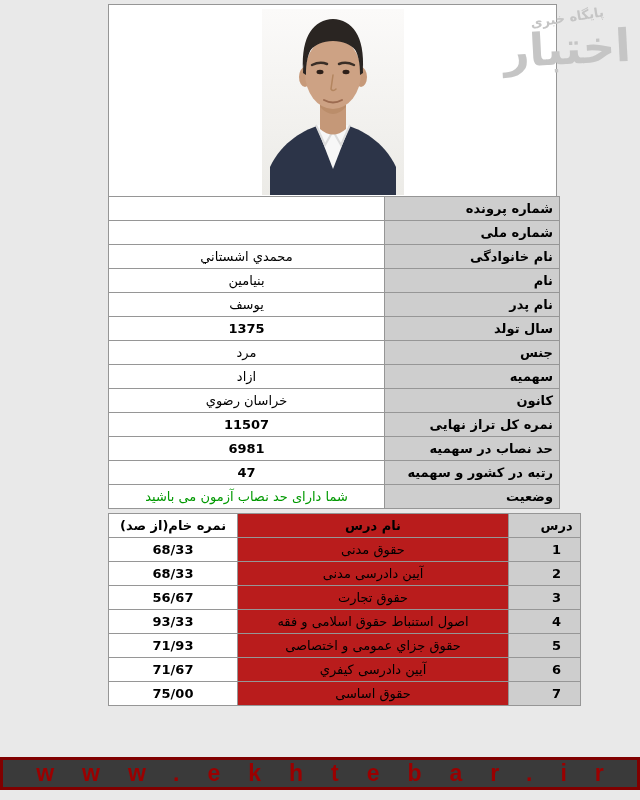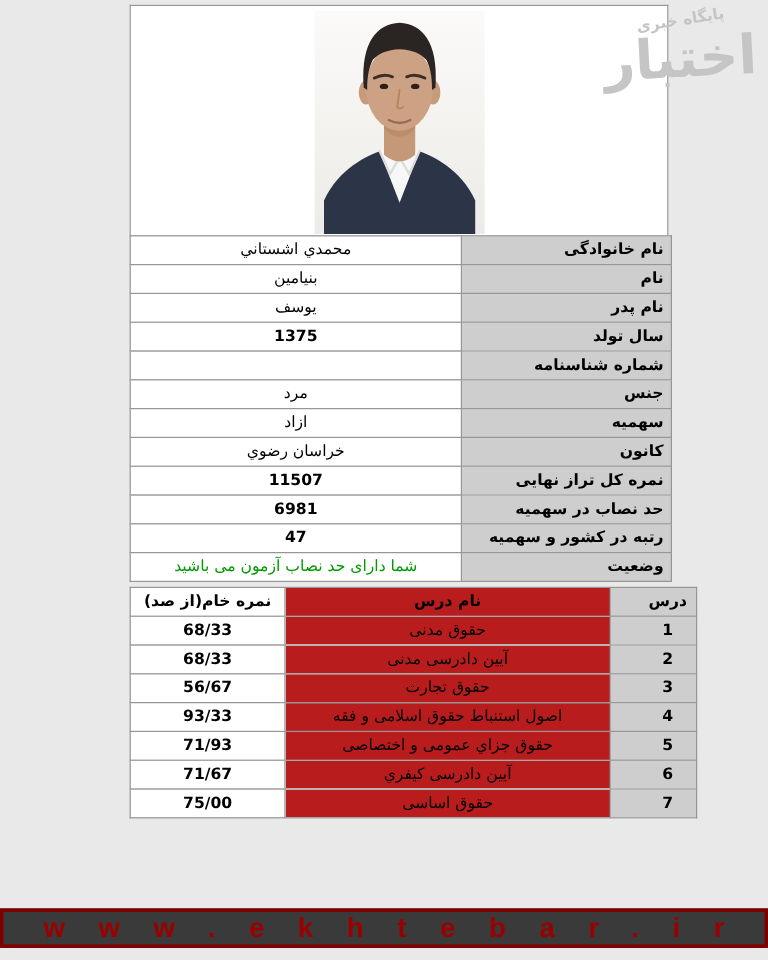--- a/index.html
+++ b/index.html
@@ -90,38 +90,42 @@
         <ellipse cx="58" cy="63" rx="3.5" ry="2.2" fill="#2e2019"></ellipse>
         <ellipse cx="84" cy="63" rx="3.5" ry="2.2" fill="#2e2019"></ellipse>
         <path d="M71,66 L69,80 Q71,83 74,80" stroke="#b3855f" stroke-width="1.5" fill="none" stroke-linecap="round"></path>
         <path d="M62,91 Q71,96 80,91" stroke="#9c6b50" stroke-width="2" fill="none" stroke-linecap="round"></path>
       </svg>
     </div>
 
     <table class="info" dir="rtl">
       <tbody>
           <tr>
+            <td class="lbl">شماره پرونده</td>
+            <td class="val"></td>
+          </tr>
+          <tr>
+            <td class="lbl">شماره ملی</td>
+            <td class="val"></td>
+          </tr>
+          <tr>
             <td class="lbl">نام خانوادگی</td>
             <td class="val">محمدي اشستاني</td>
           </tr>
           <tr>
             <td class="lbl">نام</td>
             <td class="val">بنیامین</td>
           </tr>
           <tr>
             <td class="lbl">نام پدر</td>
             <td class="val">یوسف</td>
           </tr>
           <tr>
             <td class="lbl">سال تولد</td>
             <td class="val" style="font-weight: bold;">1375</td>
-          </tr>
-          <tr>
-            <td class="lbl">شماره شناسنامه</td>
-            <td class="val"></td>
           </tr>
           <tr>
             <td class="lbl">جنس</td>
             <td class="val">مرد</td>
           </tr>
           <tr>
             <td class="lbl">سهمیه</td>
             <td class="val">ازاد</td>
           </tr>
           <tr>

